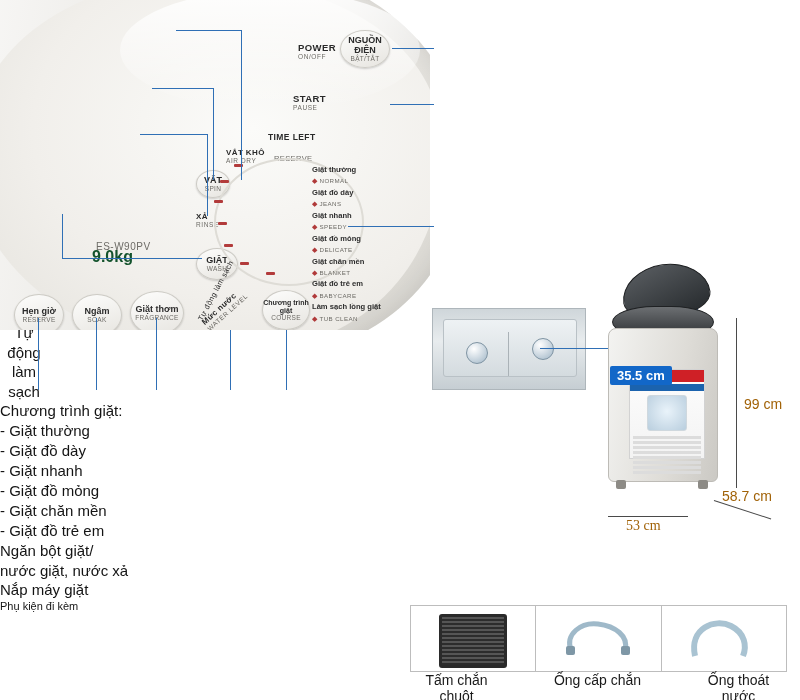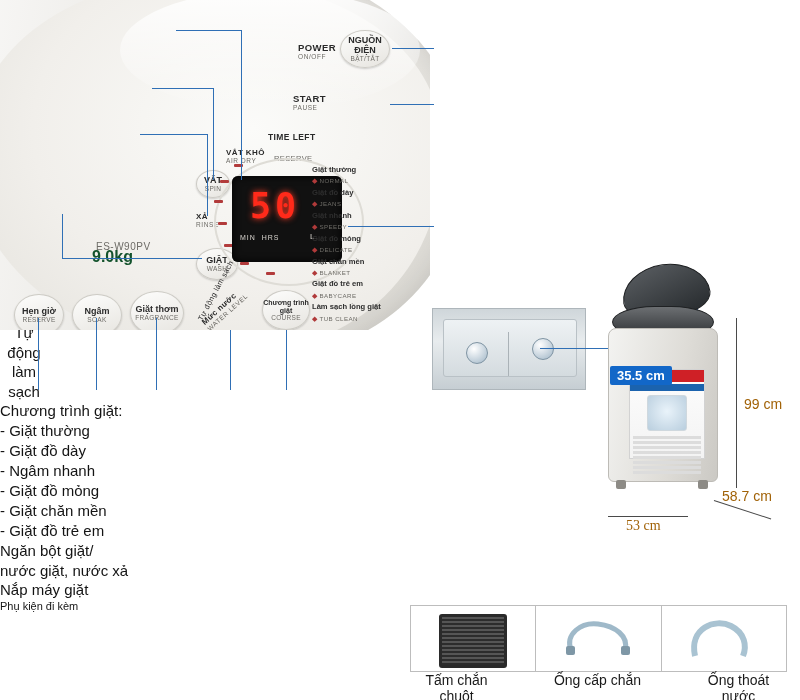--- a/index.html
+++ b/index.html
@@ -154,25 +154,20 @@
 
   <div class="dial">
     <div class="tick" style="left:-2px;top:40px;"></div>
     <div class="tick" style="left:2px;top:62px;"></div>
     <div class="tick" style="left:8px;top:84px;"></div>
     <div class="tick" style="left:24px;top:102px;"></div>
     <div class="tick" style="left:50px;top:112px;"></div>
     <div class="tick" style="left:4px;top:20px;"></div>
     <div class="tick" style="left:18px;top:4px;"></div>
   </div>
-  <div class="display">
-    <div class="seg">50</div>
-    <div class="dsub"><span>MIN</span>&nbsp;&nbsp;<span>HRS</span></div>
-    <div class="dsub2">L</div>
-  </div>
 
   <div class="prog-list">
     <div><span class="m">Giặt thường</span><br><span class="dot">◆</span> <span class="s">NORMAL</span></div>
     <div><span class="m">Giặt đồ dày</span><br><span class="dot">◆</span> <span class="s">JEANS</span></div>
     <div><span class="m">Giặt nhanh</span><br><span class="dot">◆</span> <span class="s">SPEEDY</span></div>
     <div><span class="m">Giặt đồ mỏng</span><br><span class="dot">◆</span> <span class="s">DELICATE</span></div>
     <div><span class="m">Giặt chăn mền</span><br><span class="dot">◆</span> <span class="s">BLANKET</span></div>
     <div><span class="m">Giặt đồ trẻ em</span><br><span class="dot">◆</span> <span class="s">BABYCARE</span></div>
     <div><span class="m">Làm sạch lồng giặt</span><br><span class="dot">◆</span> <span class="s">TUB CLEAN</span></div>
   </div>
@@ -233,21 +228,21 @@
 <div class="leader vline" style="left:286px;top:330px;height:60px;"></div>
 
 <div class="lbl" style="left:8px;top:392px;">Hẹn giờ</div>
 <div class="lbl" style="left:70px;top:392px;">Ngâm</div>
 <div class="lbl" style="left:130px;top:392px;line-height:1.3;text-align:left;">Giặt<br>thơm/<br>Khóa<br>trẻ<br>em</div>
 <div class="lbl" style="left:214px;top:392px;line-height:1.3;text-align:center;width:48px;">Mức<br>nước/<br>Tự<br>động<br>làm<br>sạch</div>
 <div class="lbl" style="left:270px;top:392px;line-height:1.33;">
   <span>Chương trình giặt:</span><br>
   <span>- Giặt thường</span><br>
   <span>- Giặt đồ dày</span><br>
-  <span>- Ngâm nhanh</span><br>
+  <span>- Giặt nhanh</span><br>
   <span>- Giặt đồ mỏng</span><br>
   <span>- Giặt chăn mền</span><br>
   <span>- Giặt đồ trẻ em</span><br>
 </div>
 
 <div class="lbl" style="left:452px;top:270px;line-height:1.35;">Ngăn bột giặt/<br>nước giặt, nước xả</div>
 <div id="drawer">
   <div class="dr-inner">
     <div class="dr-sep" style="left:64px;"></div>
     <div class="dr-cap" style="left:22px;top:22px;"></div>

